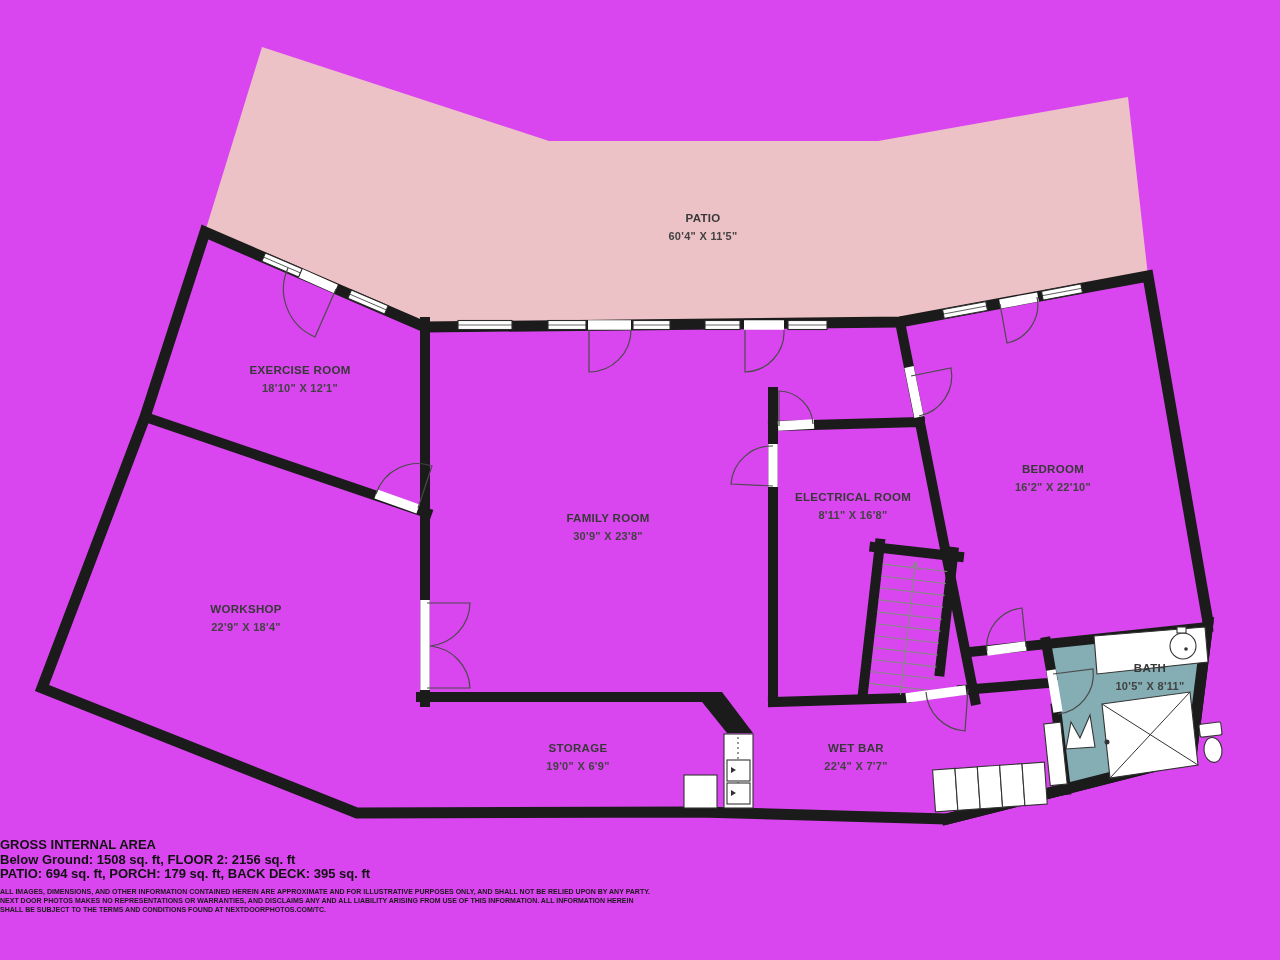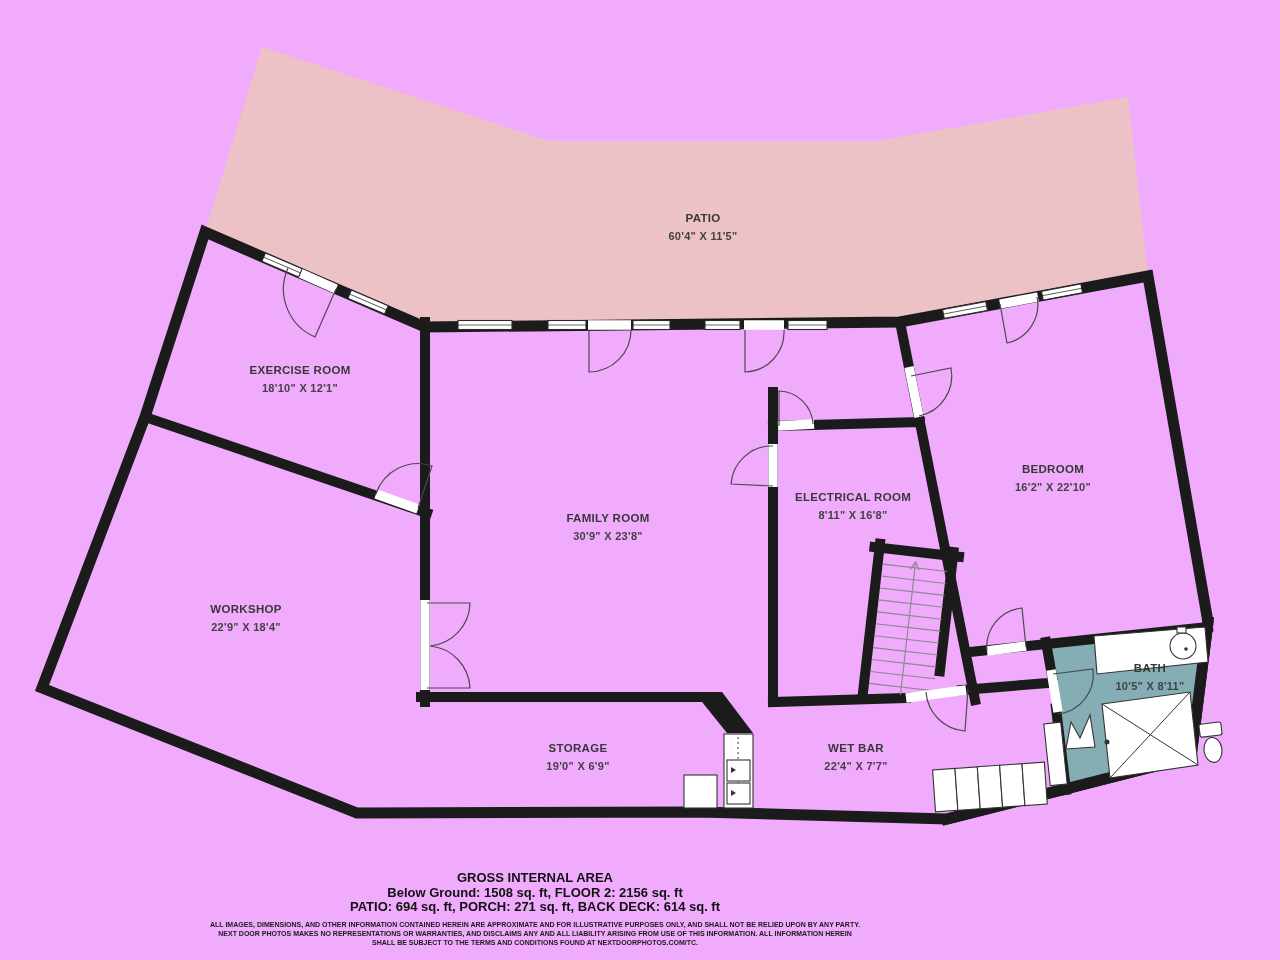--- a/index.html
+++ b/index.html
@@ -1,30 +1,30 @@
 <!DOCTYPE html>
 <html><head>
 <meta charset="utf-8">
 <style>
   html,body{margin:0;padding:0;background:#fff;}
-  .page{position:relative;width:1280px;height:960px;background:#f0abfc;overflow:hidden;
+  .page{position:relative;width:1280px;height:960px;background:#d946ef;overflow:hidden;
         font-family:"Liberation Sans",sans-serif;}
   svg{position:absolute;top:0;left:0;}
   .wall{stroke:#1b1b1b;stroke-width:11;fill:none;stroke-linecap:square;}
   .wall-mid{stroke:#1b1b1b;stroke-width:10;fill:none;stroke-linecap:square;}
   .gap{stroke:#ffffff;stroke-width:9.4;fill:none;stroke-linecap:butt;}
   .win rect{fill:#ffffff;stroke:#2a2a2a;stroke-width:1.1;}
   .win line{stroke:#2a2a2a;stroke-width:0.7;}
   .door{stroke:#4b4b4b;stroke-width:1.2;fill:none;}
   .fixture{fill:#ffffff;stroke:#333333;stroke-width:1.1;}
   .fixline{stroke:#333333;stroke-width:1;fill:none;}
   .tread{stroke:#888888;stroke-width:1.1;fill:none;}
   .room-name{font:700 11.5px "Liberation Sans",sans-serif;fill:#383838;text-anchor:middle;letter-spacing:.3px;}
   .room-dims{font:700 11px "Liberation Sans",sans-serif;fill:#424242;text-anchor:middle;letter-spacing:.3px;}
-  .footer{position:absolute;top:838px;left:0;width:1070px;text-align:center;color:#111;margin-top:33px;}
+  .footer{position:absolute;top:838px;left:0;width:1070px;color:#111;}
   .gia-line{font:700 13px/14.5px "Liberation Sans",sans-serif;}
   .disclaimer{margin-top:5px;font:700 7px/9px "Liberation Sans",sans-serif;color:#1a1a1a;}
 </style>
 </head>
 <body>
 
 <div class="page">
 <svg width="1280" height="838" viewBox="0 0 1280 838">
 
   <polygon points="262,47 549,141 878,141 1128,97 1148,276 900,322 425,327 205,232" fill="#edc2c6"></polygon>
@@ -187,20 +187,20 @@
   </g>
   <g>
     <text class="room-name" x="1150" y="672">BATH</text>
     <text class="room-dims" x="1150" y="690">10'5" X 8'11"</text>
   </g>
 </svg>
 
 <div class="footer">
   <div class="gia-line">GROSS INTERNAL AREA</div>
   <div class="gia-line">Below Ground: 1508 sq. ft, FLOOR 2: 2156 sq. ft</div>
-  <div class="gia-line">PATIO: 694 sq. ft, PORCH: 271 sq. ft, BACK DECK: 614 sq. ft</div>
+  <div class="gia-line">PATIO: 694 sq. ft, PORCH: 179 sq. ft, BACK DECK: 395 sq. ft</div>
   <div class="disclaimer">
     <div>ALL IMAGES, DIMENSIONS, AND OTHER INFORMATION CONTAINED HEREIN ARE APPROXIMATE AND FOR ILLUSTRATIVE PURPOSES ONLY, AND SHALL NOT BE RELIED UPON BY ANY PARTY.</div>
     <div>NEXT DOOR PHOTOS MAKES NO REPRESENTATIONS OR WARRANTIES, AND DISCLAIMS ANY AND ALL LIABILITY ARISING FROM USE OF THIS INFORMATION. ALL INFORMATION HEREIN</div>
     <div>SHALL BE SUBJECT TO THE TERMS AND CONDITIONS FOUND AT NEXTDOORPHOTOS.COM/TC.</div>
   </div>
 </div>
 </div>
 
 </body></html>

